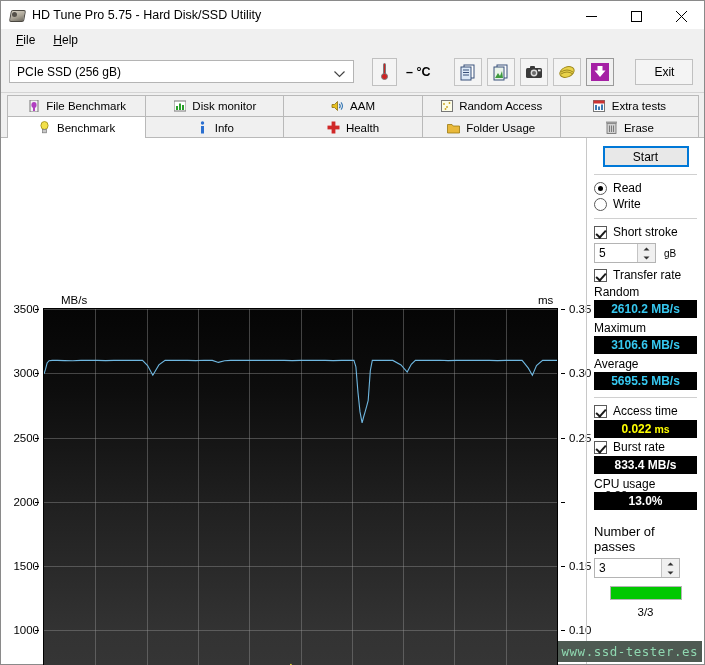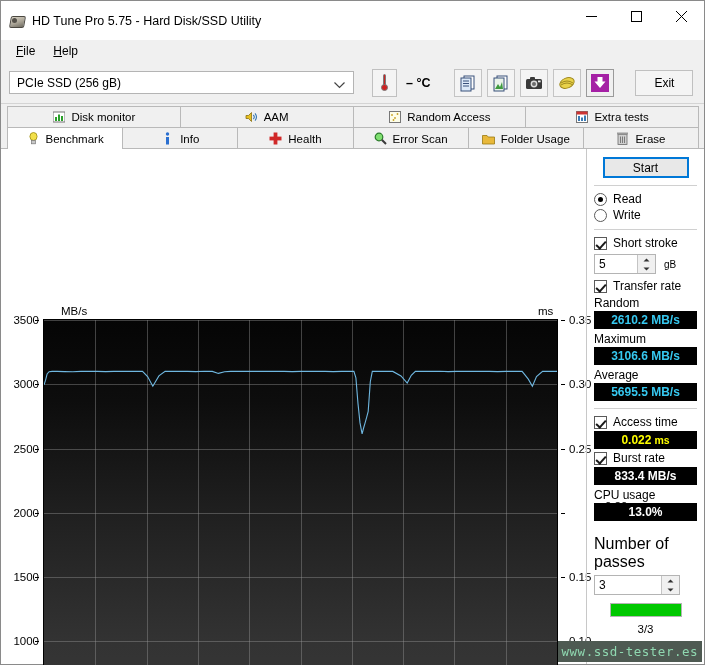--- a/index.html
+++ b/index.html
@@ -19,21 +19,21 @@
     box-sizing: border-box;
     border: 1px solid #8a8a8a;
     background: #f0f0f0;
     position: relative;
     display: flex;
     flex-direction: column;
   }
 
   
   .titlebar {
-    height: 39px;
+    height: 28px;
     background: #ffffff;
     display: flex;
     align-items: center;
     flex: none;
     position: relative;
   }
   .titlebar-icon {
     width: 16px; height: 16px;
     margin-left: 8px; margin-right: 7px;
     position: relative;
@@ -362,21 +362,21 @@
     display: flex; align-items: center; justify-content: center;
     font-size: 12px;
     font-weight: bold;
     margin-top: 1px;
   }
   .val-cyan { color: #36c8f0; }
   .val-yellow { color: #ffff00; }
   .val-white { color: #ffffff; }
   .result-box .unit { font-size: 10.5px; margin-left: 3px; }
 
-  .passes-label { font-size: 16px; margin-top: 2px; }
+  .passes-label { font-size: 13px; margin-top: 2px; }
   .progress-row {
     display: flex; align-items: center; gap: 6px;
     margin-top: 8px;
     flex-direction: column;
   }
   .progress-bar {
     width: 72px; height: 14px;
     background: #ffffff;
     border: 1px solid #b4b4b4;
     box-sizing: border-box;
@@ -500,20 +500,30 @@
     </div>
 
     <div class="exit-btn">Exit</div>
   </div>
 
   <div class="tabs-wrap">
     <div class="tabrow row1">
       <div class="tab">
         <span class="tab-ico">
           <svg width="12" height="12">
+              <rect x="2" y="0" width="8" height="12" fill="#f4f4f4" stroke="#777"></rect>
+              <ellipse cx="6" cy="5" rx="2.6" ry="3" fill="#b040c0"></ellipse>
+              <rect x="5" y="7" width="2" height="4" fill="#b040c0"></rect>
+            </svg>
+        </span>
+        <span class="tab-label">File Benchmark</span>
+      </div>
+      <div class="tab">
+        <span class="tab-ico">
+          <svg width="12" height="12">
               <rect x="0" y="1" width="12" height="10" fill="#fff" stroke="#777"></rect>
               <rect x="2" y="6" width="2" height="4" fill="#2aa02a"></rect>
               <rect x="5" y="3.5" width="2" height="6.5" fill="#2aa02a"></rect>
               <rect x="8" y="5" width="2" height="5" fill="#2aa02a"></rect>
             </svg>
         </span>
         <span class="tab-label">Disk monitor</span>
       </div>
       <div class="tab">
         <span class="tab-ico">
@@ -570,29 +580,20 @@
         <span class="tab-label">Info</span>
       </div>
       <div class="tab">
         <span class="tab-ico">
           <svg width="13" height="13">
               <rect x="4.6" y="0.5" width="3.8" height="12" fill="#d02828"></rect>
               <rect x="0.5" y="4.6" width="12" height="3.8" fill="#d02828"></rect>
             </svg>
         </span>
         <span class="tab-label">Health</span>
-      </div>
-      <div class="tab">
-        <span class="tab-ico">
-          <svg width="13" height="13">
-              <circle cx="5" cy="5" r="3.8" fill="#7fe070" stroke="#2a7a2a" stroke-width="1.2"></circle>
-              <line x1="7.8" y1="7.8" x2="12" y2="12" stroke="#3a3a3a" stroke-width="2"></line>
-            </svg>
-        </span>
-        <span class="tab-label">Error Scan</span>
       </div>
       <div class="tab">
         <span class="tab-ico">
           <svg width="13" height="12">
               <path d="M0.5 2.5 L5 2.5 L6.2 4 L12.5 4 L12.5 11 L0.5 11 Z" fill="#e8b83a" stroke="#9a7a10" stroke-width="0.8"></path>
             </svg>
         </span>
         <span class="tab-label">Folder Usage</span>
       </div>
       <div class="tab">

